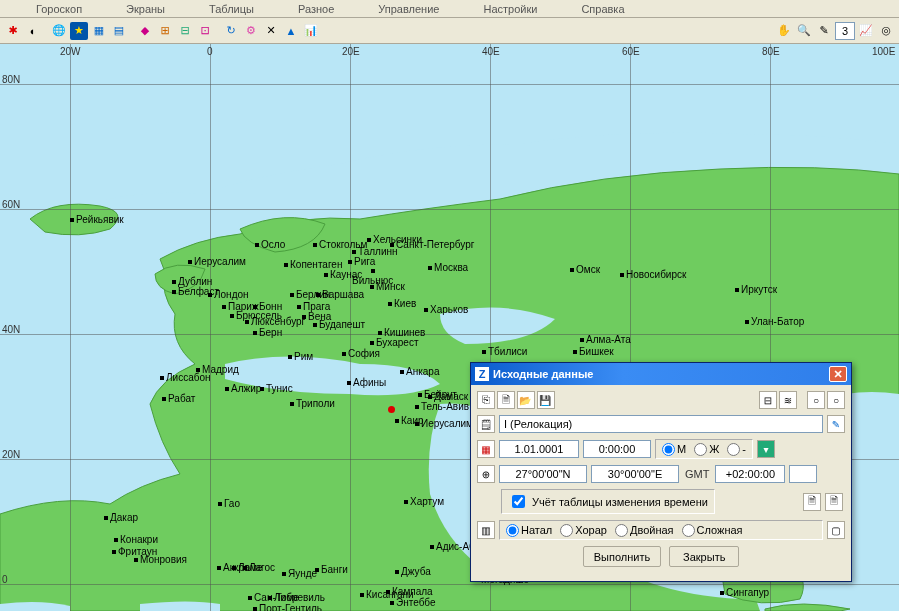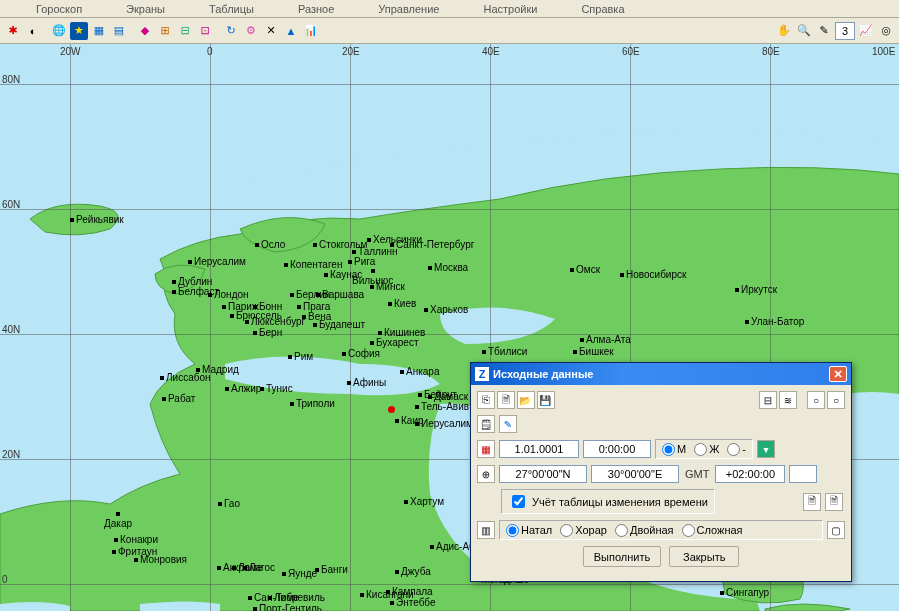--- a/index.html
+++ b/index.html
@@ -490,21 +490,21 @@
         <span>Иркутск</span>
       </div>
       <div class="city" style="left: 745px; top: 272px;">
         <span class="dot"></span>
         <span>Улан-Батор</span>
       </div>
       <div class="city" style="left: 218px; top: 454px;">
         <span class="dot"></span>
         <span>Гао</span>
       </div>
-      <div class="city" style="left: 104px; top: 468px; flex-direction: column;">
+      <div class="city" style="left: 104px; top: 468px;">
         <span class="dot"></span>
         <span>Дакар</span>
       </div>
       <div class="city" style="left: 114px; top: 490px;">
         <span class="dot"></span>
         <span>Конакри</span>
       </div>
       <div class="city" style="left: 112px; top: 502px;">
         <span class="dot"></span>
         <span>Фритаун</span>
@@ -602,20 +602,21 @@
         <div class="spacer"></div>
         <div class="db">⊟</div>
         <div class="db">≋</div>
         <div style="width:6px"></div>
         <div class="db">○</div>
         <div class="db">○</div>
       </div>
 
       <div class="row">
         <div class="ricon">🗒</div>
+        <input type="text" class="wide" value="I (Релокация)" style="">
         <div class="sq" style="color:#06c">✎</div>
       </div>
 
       <div class="row">
         <div class="ricon" style="color:#c00">▦</div>
         <input type="text" style="width: 80px; text-align: center;" value="1.01.0001">
         <input type="text" style="width: 68px; text-align: center;" value="0:00:00">
         <div class="radio-group">
           <label>
               <input type="radio" name="g" checked="" style="">

